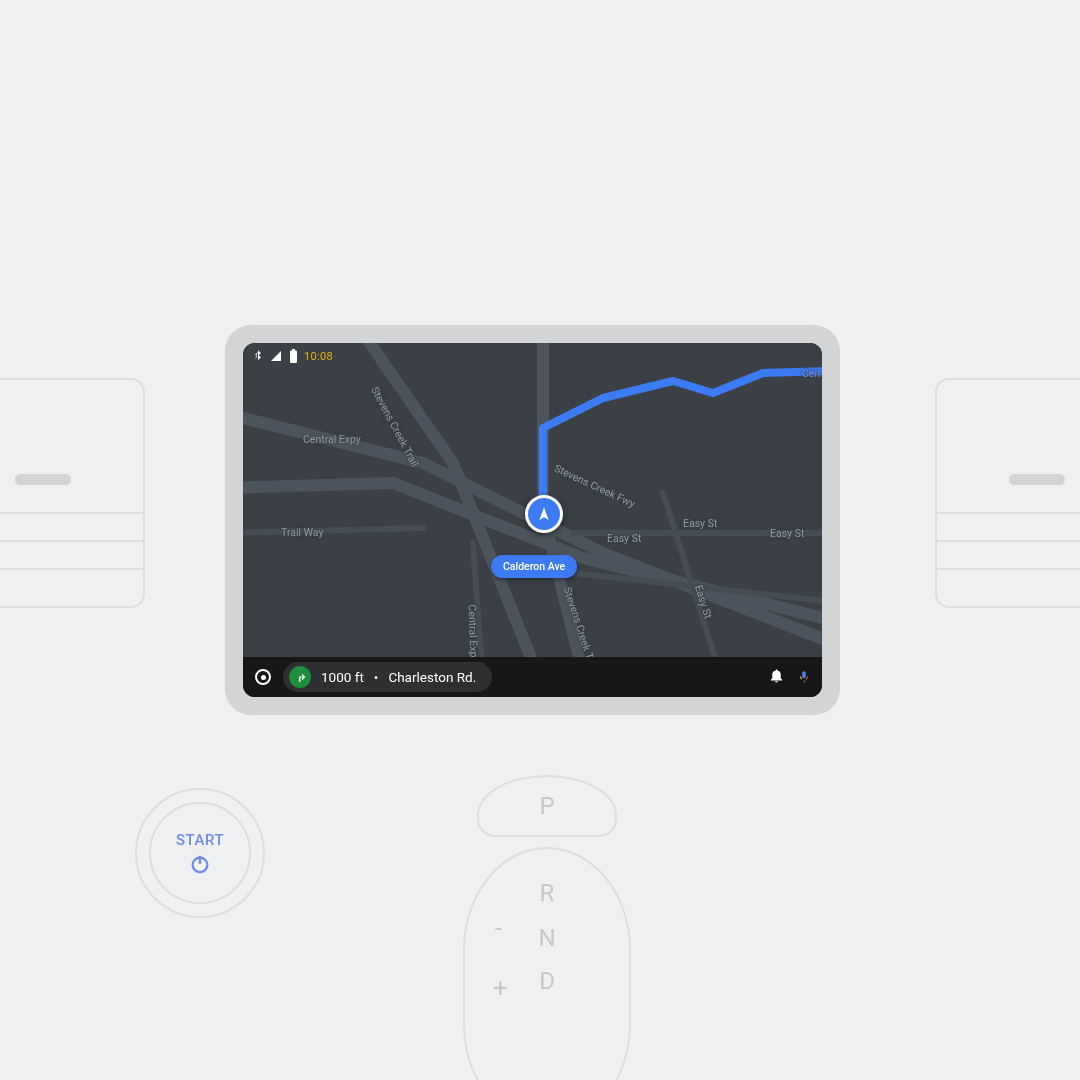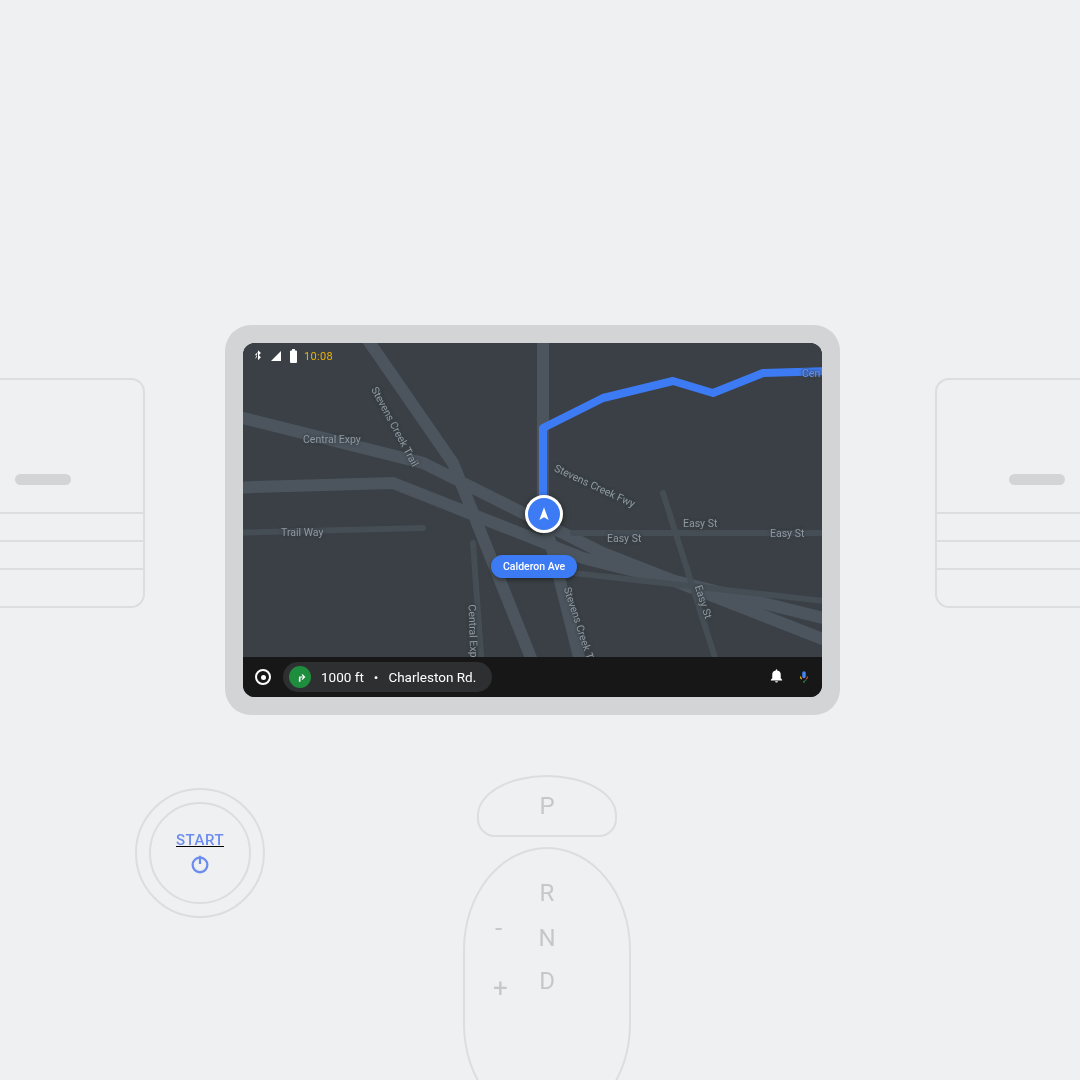--- a/index.html
+++ b/index.html
@@ -183,21 +183,20 @@
     left: 135px;
     top: 788px;
     width: 130px;
     height: 130px;
     border: 2.5px solid #dcdddf;
     border-radius: 50%;
     background: #eff0f1;
     display: flex;
     align-items: center;
     justify-content: center;
-    text-decoration: underline;
   }
   .start-inner {
     width: 102px; height: 102px;
     border: 2.5px solid #dcdddf;
     border-radius: 50%;
     display: flex;
     flex-direction: column;
     align-items: center;
     justify-content: center;
     gap: 4px;

